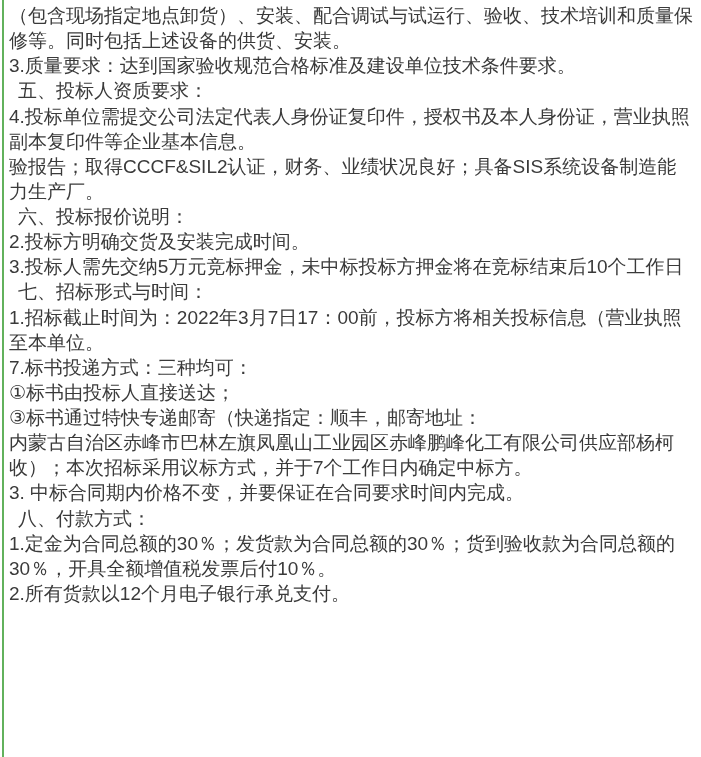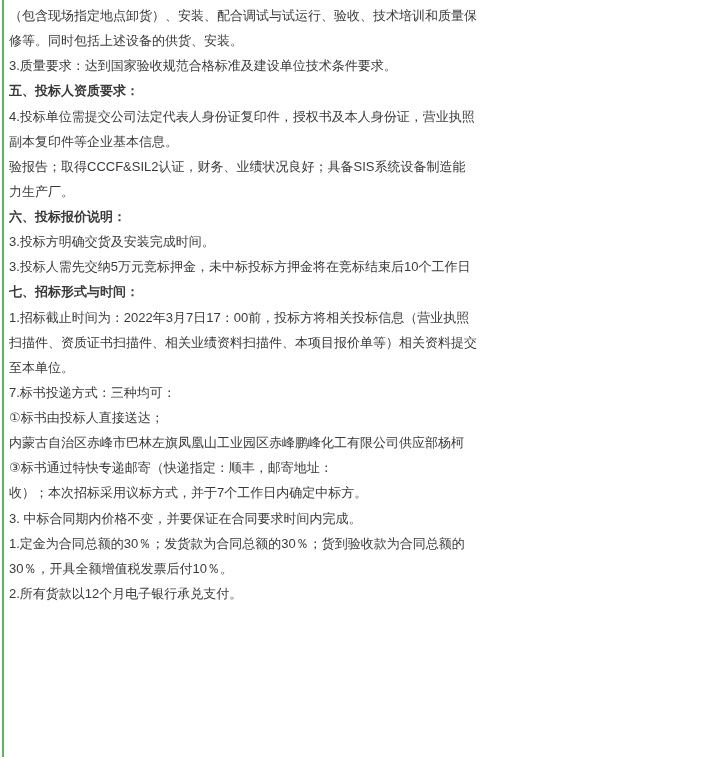--- a/index.html
+++ b/index.html
@@ -22,56 +22,57 @@
     width: 2px;
     height: 100%;
     background: var(--accent, #62b15c);
   }
   .content {
     position: absolute;
     left: 9px;
     top: 3px;
     right: 8px;
     color: var(--text, #3a3a3a);
-    font-size: 13px;
+    font-size: 19px;
   }
   .line {
     height: 25.13px;
     line-height: 25.13px;
     white-space: nowrap;
     overflow: hidden;
   }
   .line.bold {
-    font-weight: bold;
+    font-weight: normal;
+    margin-left: 9px;
   }
 </style>
 </head>
 <body>
 
 <div class="page">
   <div class="accent-border"></div>
   <div class="content">
       <div class="line">（包含现场指定地点卸货）、安装、配合调试与试运行、验收、技术培训和质量保</div>
       <div class="line">修等。同时包括上述设备的供货、安装。</div>
       <div class="line">3.质量要求：达到国家验收规范合格标准及建设单位技术条件要求。</div>
       <div class="line bold">五、投标人资质要求：</div>
       <div class="line">4.投标单位需提交公司法定代表人身份证复印件，授权书及本人身份证，营业执照</div>
       <div class="line">副本复印件等企业基本信息。</div>
       <div class="line">验报告；取得CCCF&amp;SIL2认证，财务、业绩状况良好；具备SIS系统设备制造能</div>
       <div class="line">力生产厂。</div>
       <div class="line bold">六、投标报价说明：</div>
-      <div class="line">3.投标方明确交货及安装完成时间。</div>
+      <div class="line">2.投标方明确交货及安装完成时间。</div>
       <div class="line">3.投标人需先交纳5万元竞标押金，未中标投标方押金将在竞标结束后10个工作日</div>
       <div class="line bold">七、招标形式与时间：</div>
       <div class="line">1.招标截止时间为：2022年3月7日17：00前，投标方将相关投标信息（营业执照</div>
-      <div class="line">扫描件、资质证书扫描件、相关业绩资料扫描件、本项目报价单等）相关资料提交</div>
       <div class="line">至本单位。</div>
       <div class="line">7.标书投递方式：三种均可：</div>
       <div class="line">①标书由投标人直接送达；</div>
+      <div class="line">③标书通过特快专递邮寄（快递指定：顺丰，邮寄地址：</div>
       <div class="line">内蒙古自治区赤峰市巴林左旗凤凰山工业园区赤峰鹏峰化工有限公司供应部杨柯</div>
-      <div class="line">③标书通过特快专递邮寄（快递指定：顺丰，邮寄地址：</div>
       <div class="line">收）；本次招标采用议标方式，并于7个工作日内确定中标方。</div>
       <div class="line">3. 中标合同期内价格不变，并要保证在合同要求时间内完成。</div>
+      <div class="line bold">八、付款方式：</div>
       <div class="line">1.定金为合同总额的30％；发货款为合同总额的30％；货到验收款为合同总额的</div>
       <div class="line">30％，开具全额增值税发票后付10％。</div>
       <div class="line">2.所有货款以12个月电子银行承兑支付。</div>
     </div>
 </div>
 
 </body></html>

